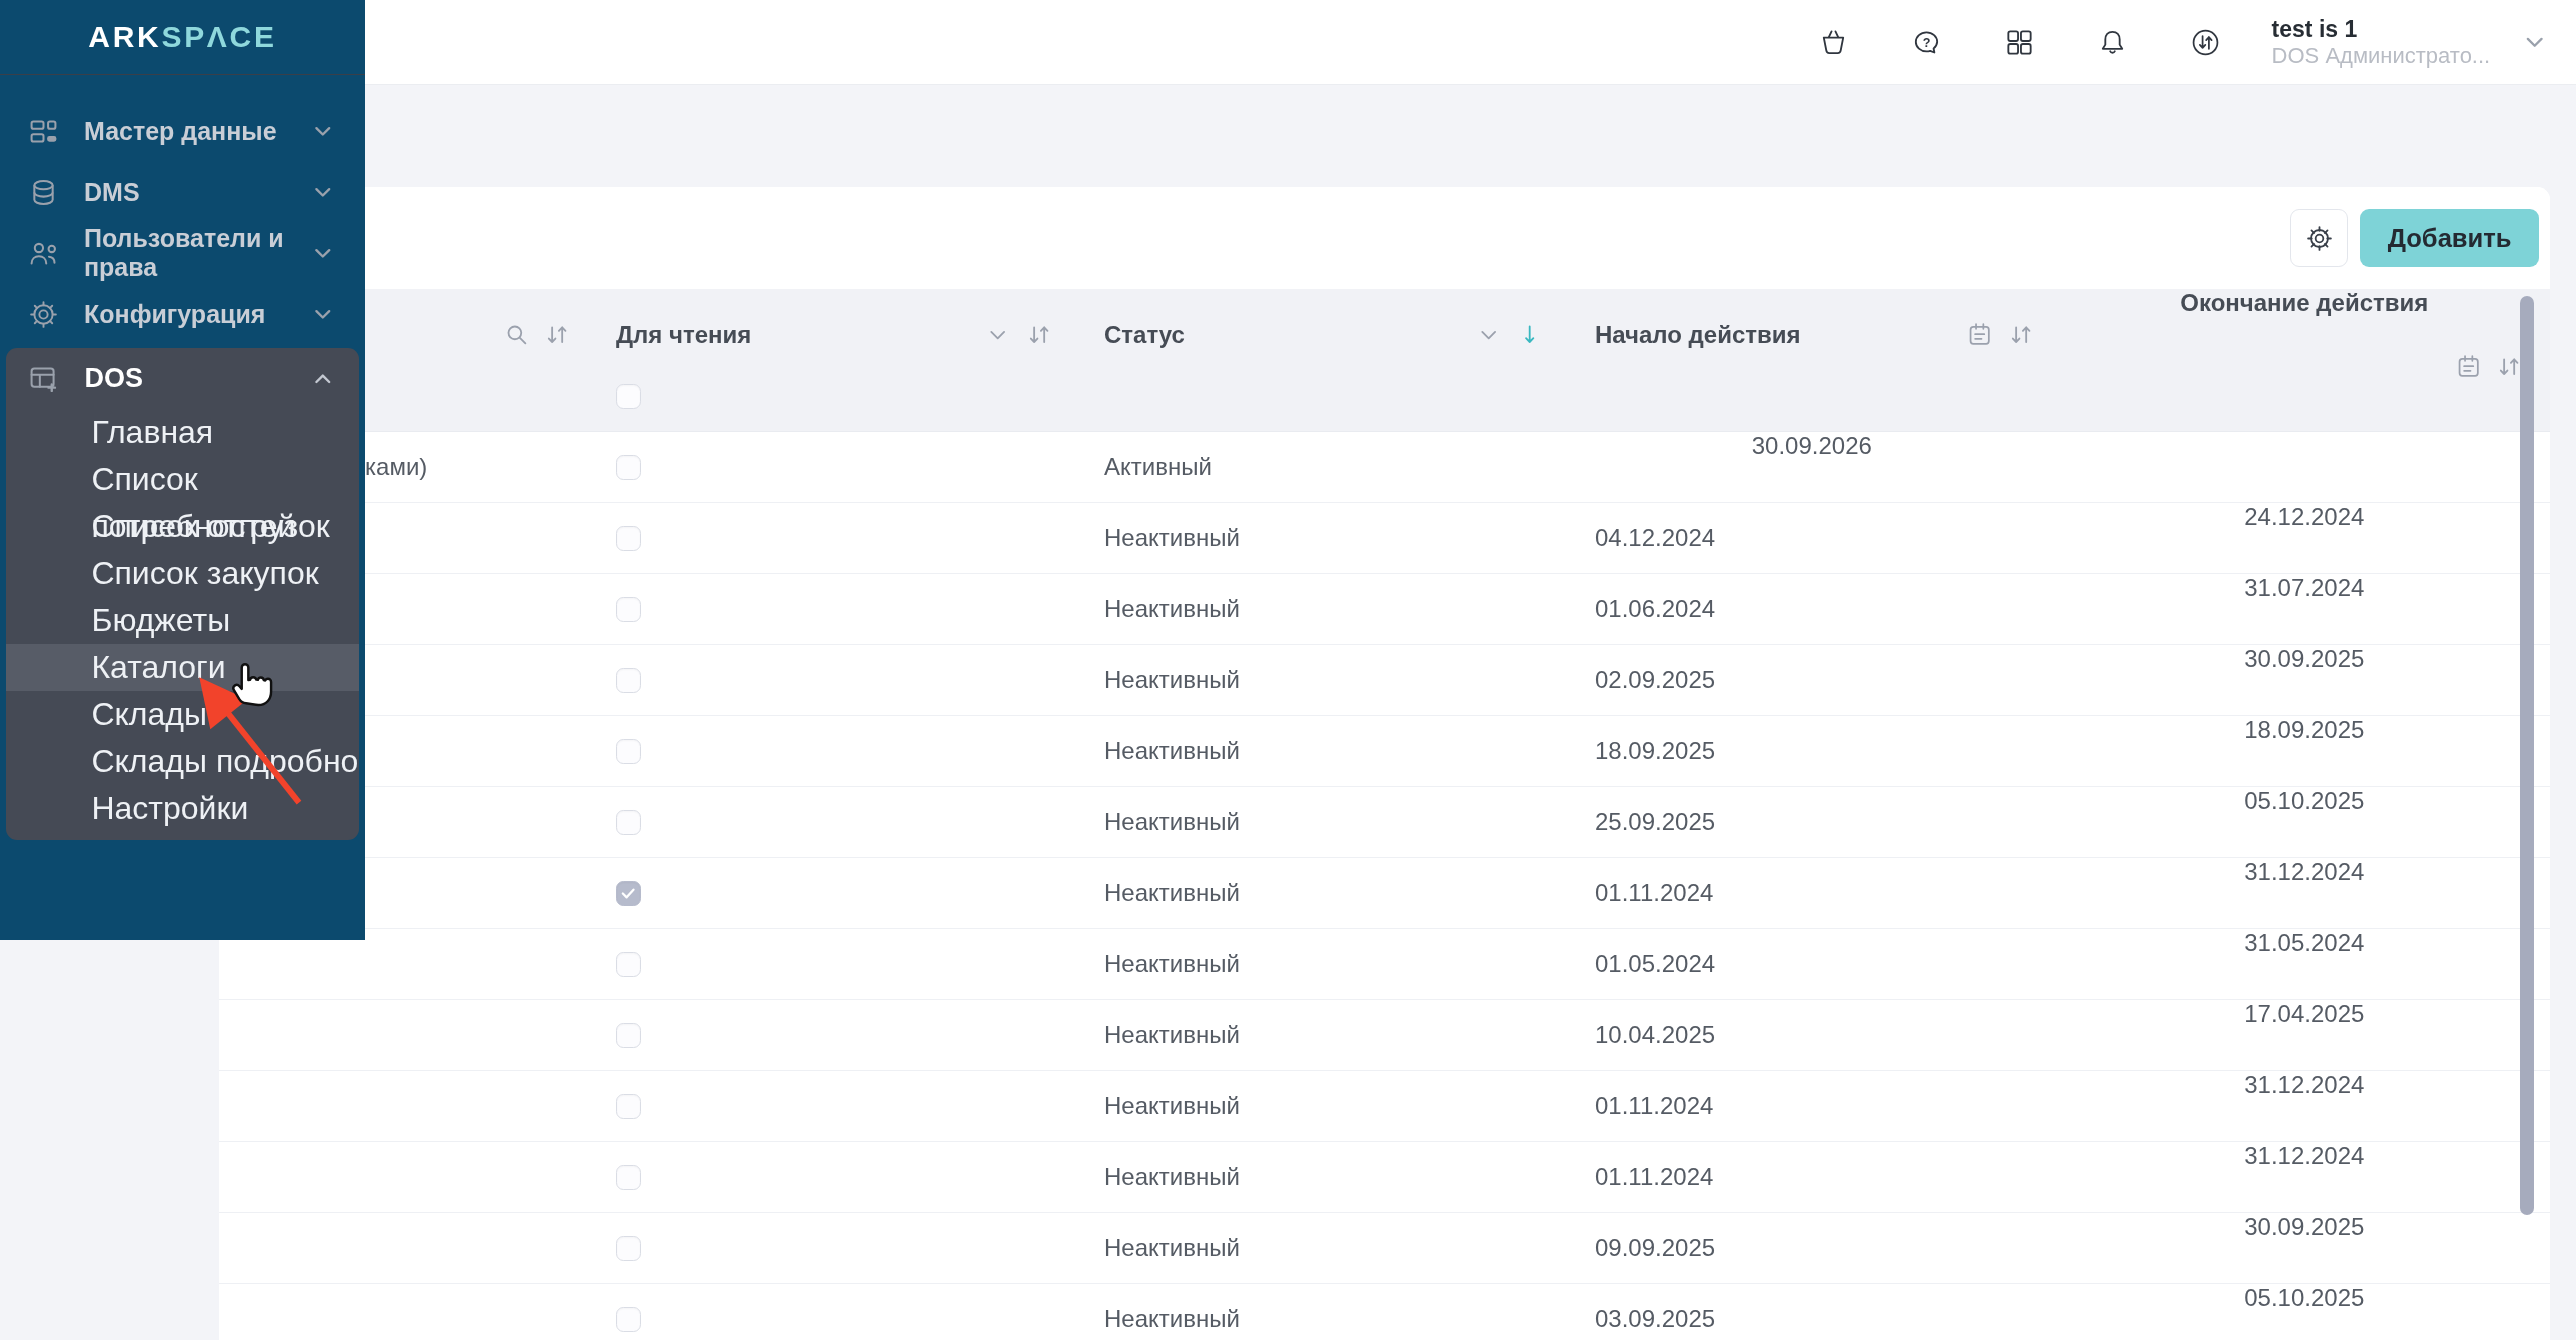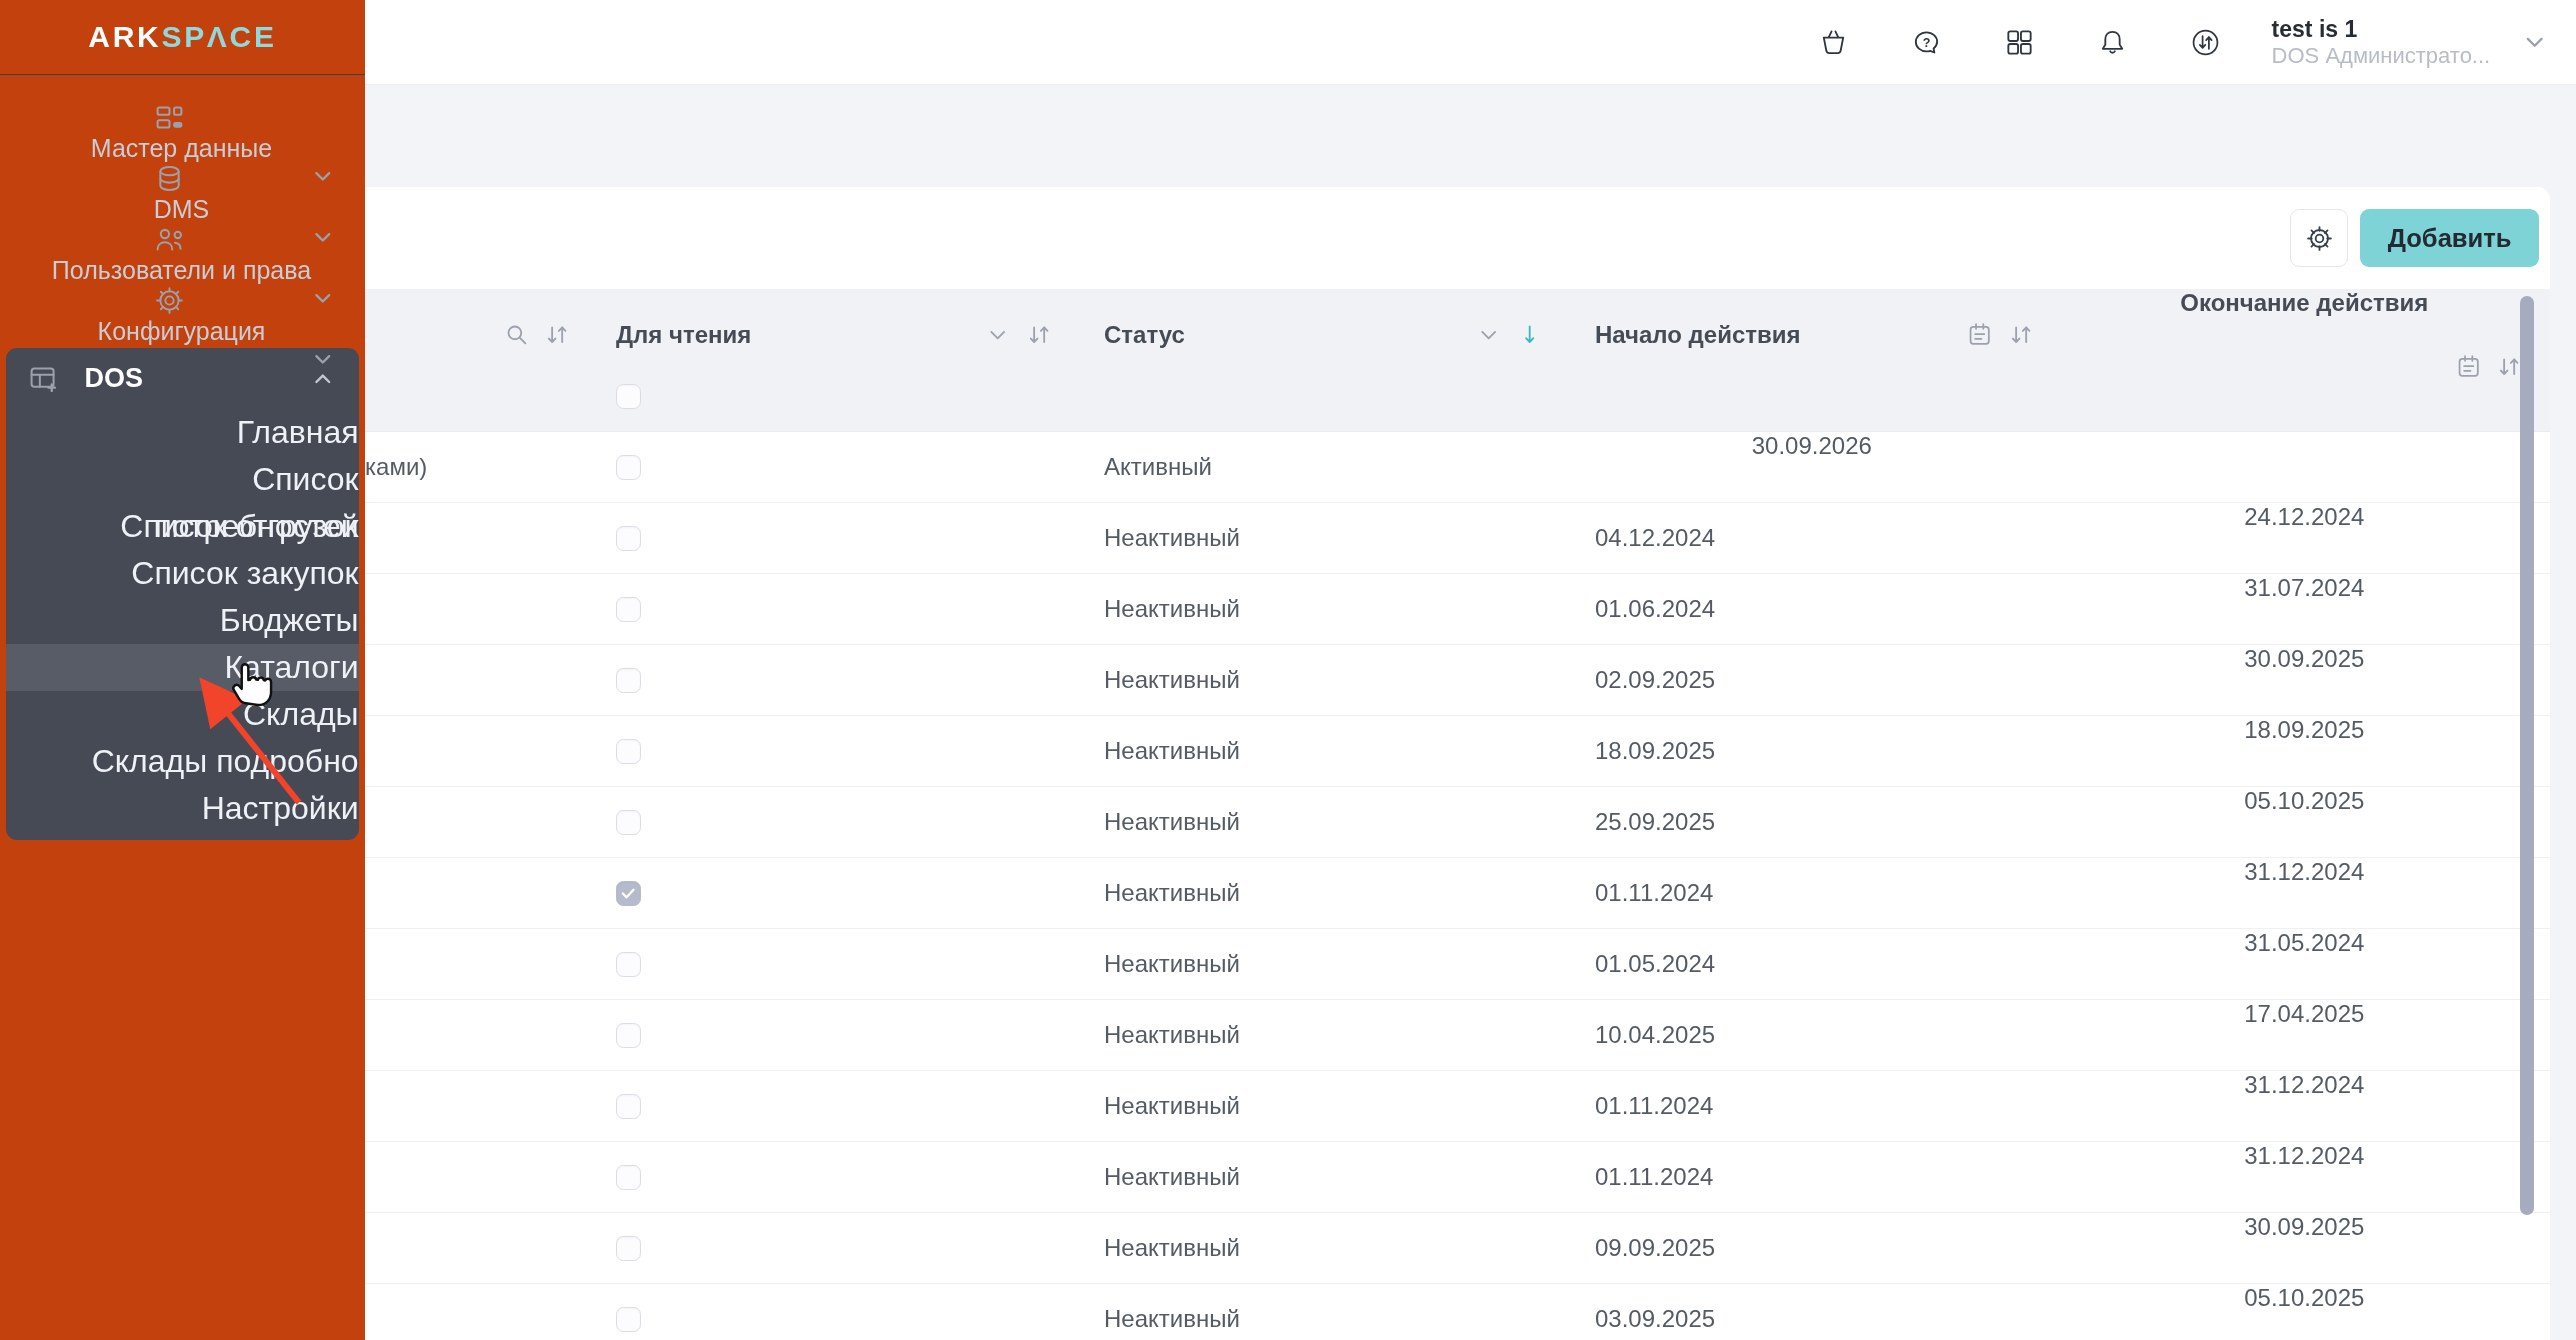--- a/index.html
+++ b/index.html
@@ -73,35 +73,34 @@
   }
   .cb.checked { background:#b6bbcc; border-color:#b6bbcc; }
 
   .vscroll {
     position:absolute; left:2520px; top:296px; width:13.7px; height:919px;
     background:#a6abbd; border-radius:7.3px; z-index:3; cursor:pointer;
   }
 
   
   .sidebar {
-    position:absolute; left:0; top:0; width:365px; height:1340px;
-    background:#c2410c; z-index:10;text-align:right;
+    position:absolute; left:0; top:0; width:365px; height:940px;
+    background:#0c4a6e; z-index:10;
   }
   .logo {
     height:75px; display:flex; align-items:center; justify-content:center;
     border-bottom:0.9px solid #3a3f49;
     font-size:30px; font-weight:700; letter-spacing:2.7px; color:#ffffff;
   }
   .logo .space { color:#8fd8dc; }
   .nav { padding-top:25.6px; }
   .nav-item {
     height:61px; display:flex; align-items:center;
-    padding:0 29px 0 27px; color:#c9ced6; font-size:25px; font-weight:400;
+    padding:0 29px 0 27px; color:#c9ced6; font-size:25px; font-weight:700;
     cursor:pointer;
-    flex-direction:column;
   }
   .nicon { width:33px; height:33px; color:#9aa1ac; margin-right:24px; flex:0 0 auto; }
   .chev { width:25.6px; height:25.6px; color:#9aa1ac; margin-left:auto; flex:0 0 auto; }
 
   .dos-panel { margin:3.7px 6.4px 0 6.4px; background:#454a55; border-radius:11px; padding-bottom:7.3px; }
   .dos-head {
     height:61px; display:flex; align-items:center;
     padding:0 23px 0 21px; color:#ffffff; font-size:27px; font-weight:700; cursor:pointer;
   }
   .dos-head .chev { color:#c3c8d1; }

